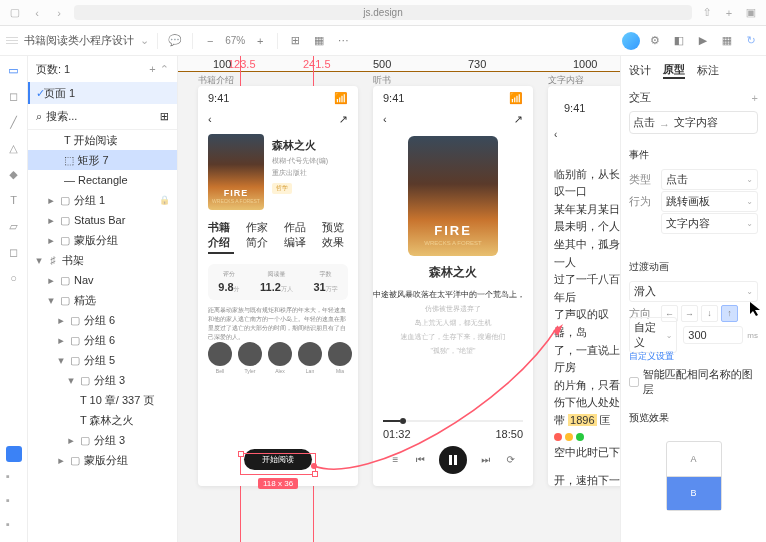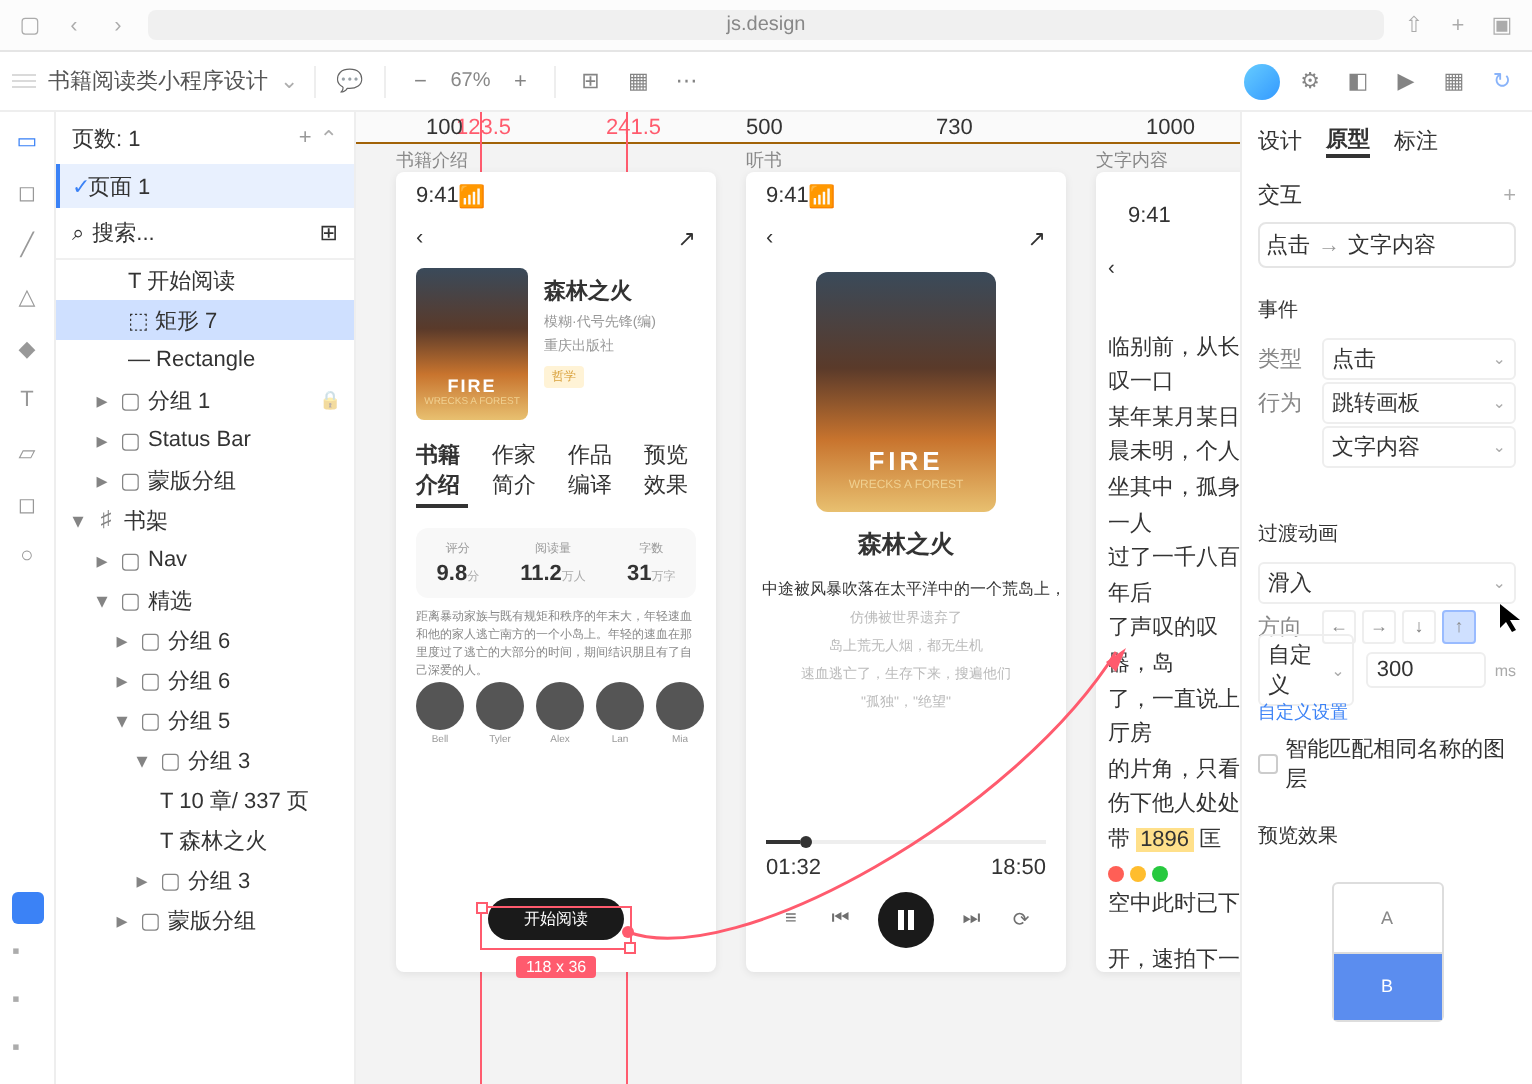--- a/index.html
+++ b/index.html
@@ -39,21 +39,21 @@
 .tree-row .lock{margin-left:auto;opacity:.4;font-size:9px}
 .canvas{flex:1;background:#f3f3f3;position:relative;overflow:hidden}
 .ruler-h{position:absolute;top:0;left:0;right:0;height:16px;background:#fafafa;border-bottom:1px solid #a16207;display:flex;font-size:8px;color:#aaa}
 .ruler-h span{position:absolute;top:2px}
 .guide{position:absolute;top:0;bottom:0;width:1px;background:#ff5b6e}
 .artboard{position:absolute;background:#fff;border-radius:4px;box-shadow:0 1px 4px rgba(0,0,0,.08);overflow:hidden}
 .ab-label{position:absolute;font-size:9px;color:#888}
 .ab1{left:20px;width:160px;height:400px;top:30px}
 .ab2{left:195px;width:160px;height:400px;top:30px}
 .ab3{left:370px;width:88px;height:400px;top:30px;padding:8px 6px}
-.phone-top{display:flex;padding:6px 10px;font-size:8px}
+.phone-top{display:flex;justify-content:space-between;padding:6px 10px;font-size:8px}
 .share-row{display:flex;justify-content:space-between;padding:2px 10px;font-size:11px}
 .book-card{margin:6px 10px;background:#fff;display:flex;gap:8px}
 .book-cover{width:56px;height:76px;background:linear-gradient(180deg,#3a4a5a 0%,#5a3a2a 40%,#c8742e 70%,#e8c070 100%);border-radius:4px;position:relative;display:flex;flex-direction:column;align-items:center;justify-content:flex-end;padding-bottom:6px}
 .book-cover .fire{color:#fff;font-size:9px;font-weight:bold;letter-spacing:1px}
 .book-cover .sub{color:#f0d090;font-size:5px}
 .book-meta{flex:1;padding-top:4px}
 .book-title{font-size:11px;font-weight:600;margin-bottom:3px}
 .book-author{font-size:7px;color:#999;margin-bottom:2px}
 .book-tag{display:inline-block;background:#fff3d6;color:#d9a23d;font-size:6px;padding:1px 4px;border-radius:2px;margin-top:3px}
 .tabs{display:flex;padding:4px 10px;gap:12px;font-size:8px;color:#aaa}
@@ -72,21 +72,21 @@
 .cta-wrap{position:absolute;bottom:16px;left:50%;transform:translateX(-50%)}
 .cta{background:#1a1a1a;color:#fff;border-radius:14px;padding:5px 18px;font-size:8px;position:relative}
 .sel-outline{position:absolute;border:1px solid #ff5b6e;pointer-events:none}
 .sel-outline::before,.sel-outline::after{content:'';position:absolute;width:4px;height:4px;background:#fff;border:1px solid #ff5b6e}
 .sel-outline::before{top:-3px;left:-3px}.sel-outline::after{bottom:-3px;right:-3px}
 .dim-badge{position:absolute;background:#ff5b6e;color:#fff;font-size:8px;padding:1px 5px;border-radius:2px}
 .ab2 .cover-lg{width:90px;height:120px;margin:8px auto;background:linear-gradient(180deg,#3a4a5a 0%,#5a3a2a 40%,#c8742e 70%,#e8c070 100%);border-radius:6px;display:flex;flex-direction:column;align-items:center;justify-content:flex-end;padding-bottom:10px}
 .ab2 .cover-lg .fire{color:#fff;font-size:13px;font-weight:bold;letter-spacing:2px}
 .ab2 .cover-lg .sub{color:#f0d090;font-size:6px;margin-top:2px}
 .ab2 .ttl{text-align:center;font-size:12px;font-weight:600}
-.ab2 .sub2{text-align:right;font-size:8px;color:#333;margin-top:8px;font-weight:500}
+.ab2 .sub2{text-align:left;font-size:8px;color:#333;margin-top:8px;font-weight:500}
 .ab2 .gray{text-align:center;font-size:7px;color:#bbb;margin-top:4px}
 .player{position:absolute;bottom:12px;left:0;right:0;padding:0 10px}
 .progress{height:2px;background:#eee;position:relative;margin-bottom:6px}
 .progress .fill{position:absolute;left:0;top:0;height:2px;width:12%;background:#333}
 .progress .knob{position:absolute;left:12%;top:-2px;width:6px;height:6px;background:#333;border-radius:50%}
 .ptimes{display:flex;justify-content:space-between;font-size:6px;color:#aaa;margin-bottom:6px}
 .controls{display:flex;justify-content:space-around;align-items:center}
 .controls .pbtn{width:12px;height:12px;opacity:.7;text-align:center;font-size:10px}
 .controls .play{width:28px;height:28px;background:#1a1a1a;border-radius:50%;display:flex;align-items:center;justify-content:center}
 .controls .play span{width:3px;height:10px;background:#fff;margin:0 1px}

